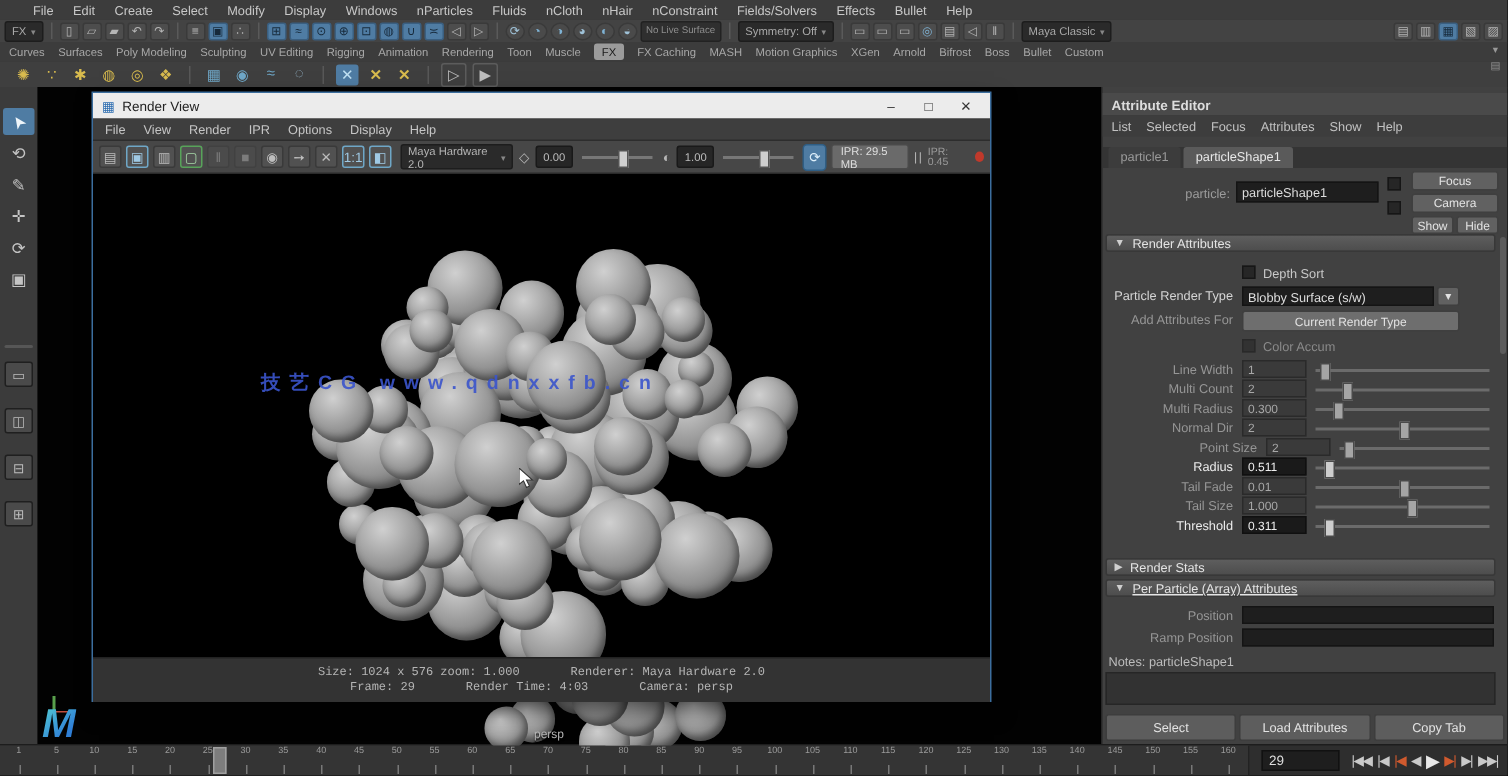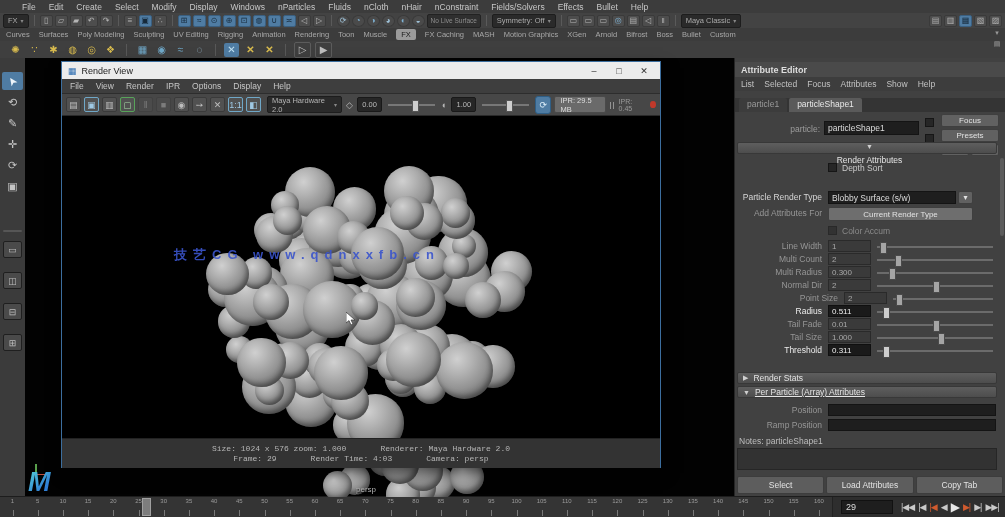--- a/index.html
+++ b/index.html
@@ -335,30 +335,30 @@
     <div id="ae-tabs">
         <div class="aetab">particle1</div>
         <div class="aetab active">particleShape1</div>
       </div>
 
     <div class="ae-lbl" style="left:0;width:85px;top:66px;">particle:</div>
     <div class="ae-field" style="left:89px;top:63px;width:95px;height:14px;">particleShape1</div>
     <div class="ae-cb" style="left:190px;top:60px;"></div>
     <div class="ae-cb" style="left:190px;top:76px;"></div>
     <div class="ae-btn" style="left:206px;top:56px;width:58px;height:13px;">Focus</div>
-    <div class="ae-btn" style="left:206px;top:71px;width:58px;height:13px;">Presets</div>
+    <div class="ae-btn" style="left:206px;top:71px;width:58px;height:13px;">Camera</div>
     <div class="ae-btn" style="left:206px;top:86px;width:28px;height:12px;">Show</div>
     <div class="ae-btn" style="left:236px;top:86px;width:28px;height:12px;">Hide</div>
 
-    <div class="ae-sect" style="top:84px;flex-direction:column;">
+    <div class="ae-sect" style="top:98px;">
       <span class="tri">▼</span>
       <span>Render Attributes</span>
     </div>
 
-    <div class="ae-row" style="top:104px;text-align:right;">
+    <div class="ae-row" style="top:118px;text-align:right;">
       <div class="ae-cb" style="left:93px;top:1px;"></div>
       <div style="position:absolute;left:107px;top:1px;font-size:8.5px;color:#c9c9c9;">Depth Sort</div>
     </div>
 
     <div class="ae-row" style="top:133px;">
       <div class="lbl" style="color:#d6d6d6;">Particle Render Type</div>
       <div class="ae-field" style="left:93px;top:0;width:128px;height:13px;">Blobby Surface (s/w)</div>
       <div class="ae-btn" style="left:223px;top:0;width:15px;height:13px;">▾</div>
     </div>
 

